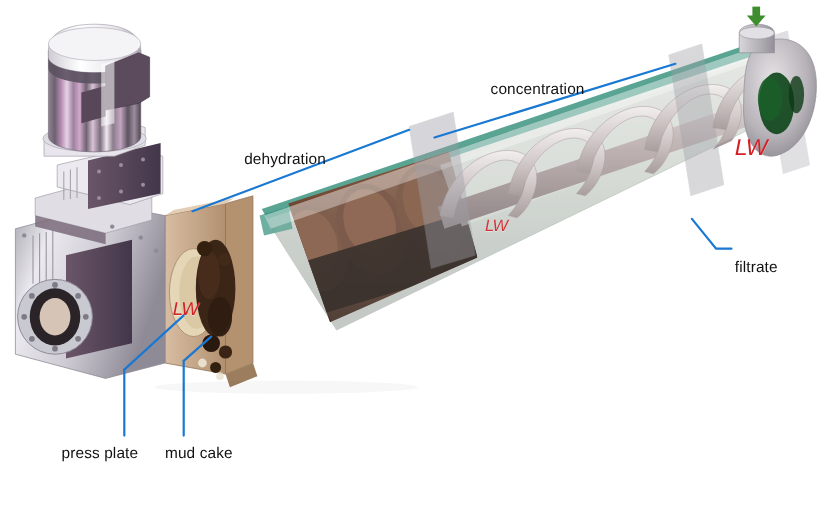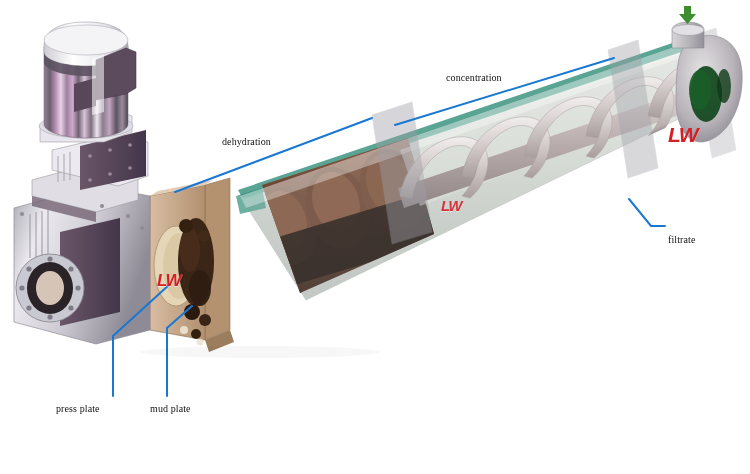--- a/index.html
+++ b/index.html
@@ -1,35 +1,35 @@
 <!DOCTYPE html>
 <html><head>
 <meta charset="utf-8">
 <style>
   html,body{margin:0;padding:0;background:#ffffff;}
   body{width:750px;height:474px;overflow:hidden;font-family:"Liberation Sans",sans-serif;}
   #stage{position:relative;width:750px;height:474px;background:#ffffff;}
   #stage svg{position:absolute;left:0;top:0;}
   .lbl{
     position:absolute;
-    font-family:Liberation Serif, serif;
-    font-size:10px;
+    font-family:Liberation Sans, sans-serif;
+    font-size:14px;
     color:#121212;
     white-space:nowrap;
     letter-spacing:.1px;
   }
   .lbl-dehydration{left:222px;top:136px;}
   .lbl-concentration{left:446px;top:72px;}
   .lbl-filtrate{left:668px;top:234px;}
   .lbl-pressplate{left:56px;top:403px;}
   .lbl-mudcake{left:150px;top:403px;}
   .logo{
     position:absolute;
     font-family:"Liberation Sans",sans-serif;
-    font-weight:bold;
+    font-weight:normal;
     font-style:italic;
     color:#d41f26;
     letter-spacing:-1px;
     line-height:1;
     text-shadow:0 1px 0 rgba(255,255,255,.45);
   }
   .logo-small{left:157px;top:272px;font-size:17px;}
   .logo-mid{left:441px;top:198px;font-size:15px;opacity:.88;}
   .logo-large{left:668px;top:124px;font-size:21px;}
 </style>
@@ -342,19 +342,19 @@
       <polyline points="167,328 192,306"></polyline>
     </g>
 
     <ellipse cx="260" cy="352" rx="120" ry="6" fill="#000000" opacity="0.03"></ellipse>
   </svg>
 
   <div class="lbl lbl-dehydration">dehydration</div>
   <div class="lbl lbl-concentration">concentration</div>
   <div class="lbl lbl-filtrate">filtrate</div>
   <div class="lbl lbl-pressplate">press plate</div>
-  <div class="lbl lbl-mudcake">mud plate</div>
+  <div class="lbl lbl-mudcake">mud cake</div>
 
   <div class="logo logo-small">LW</div>
   <div class="logo logo-mid">LW</div>
   <div class="logo logo-large">LW</div>
 
 </div>
 
 </body></html>

